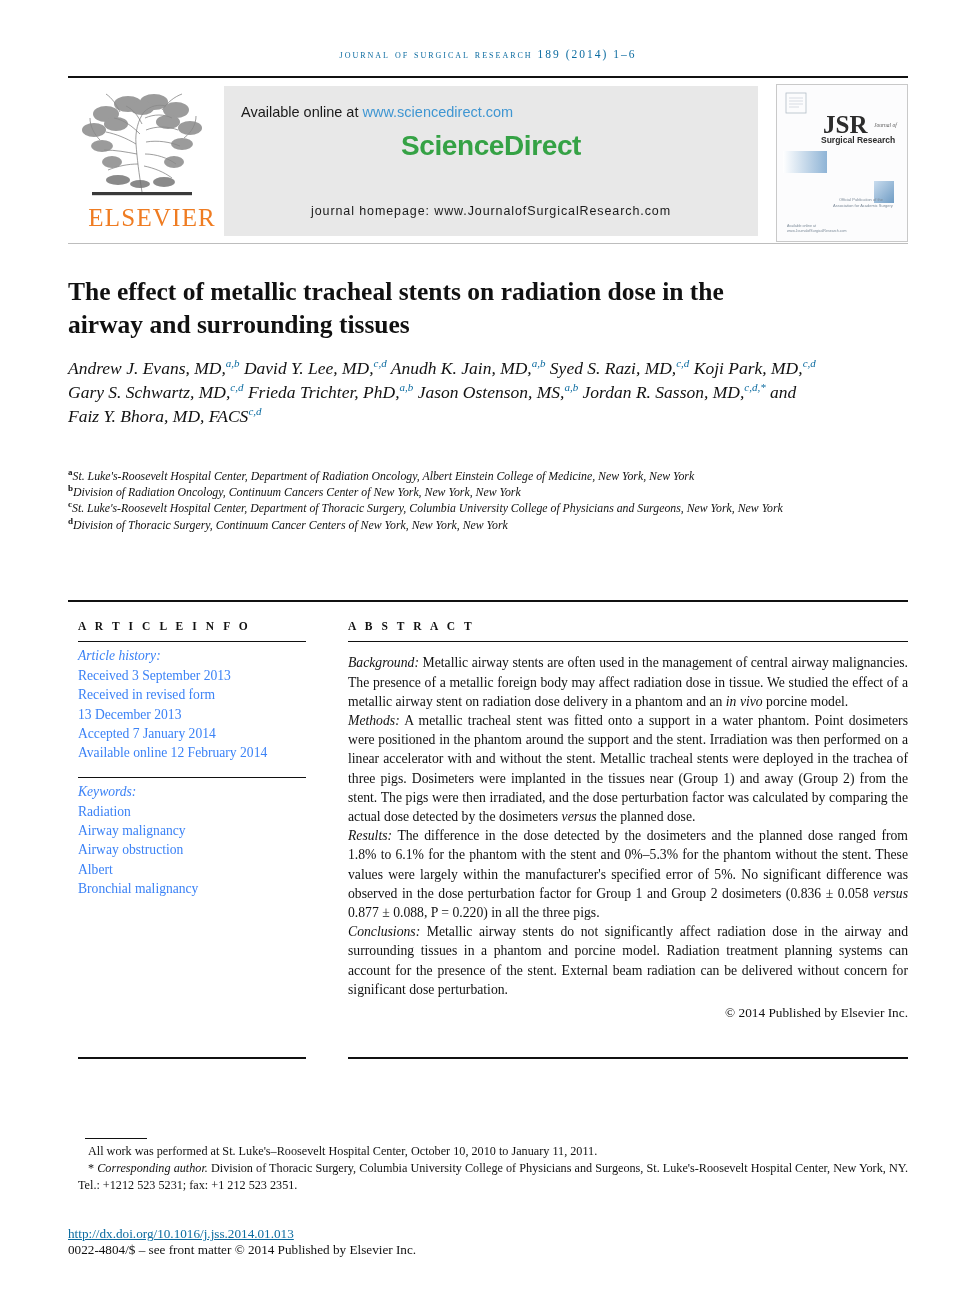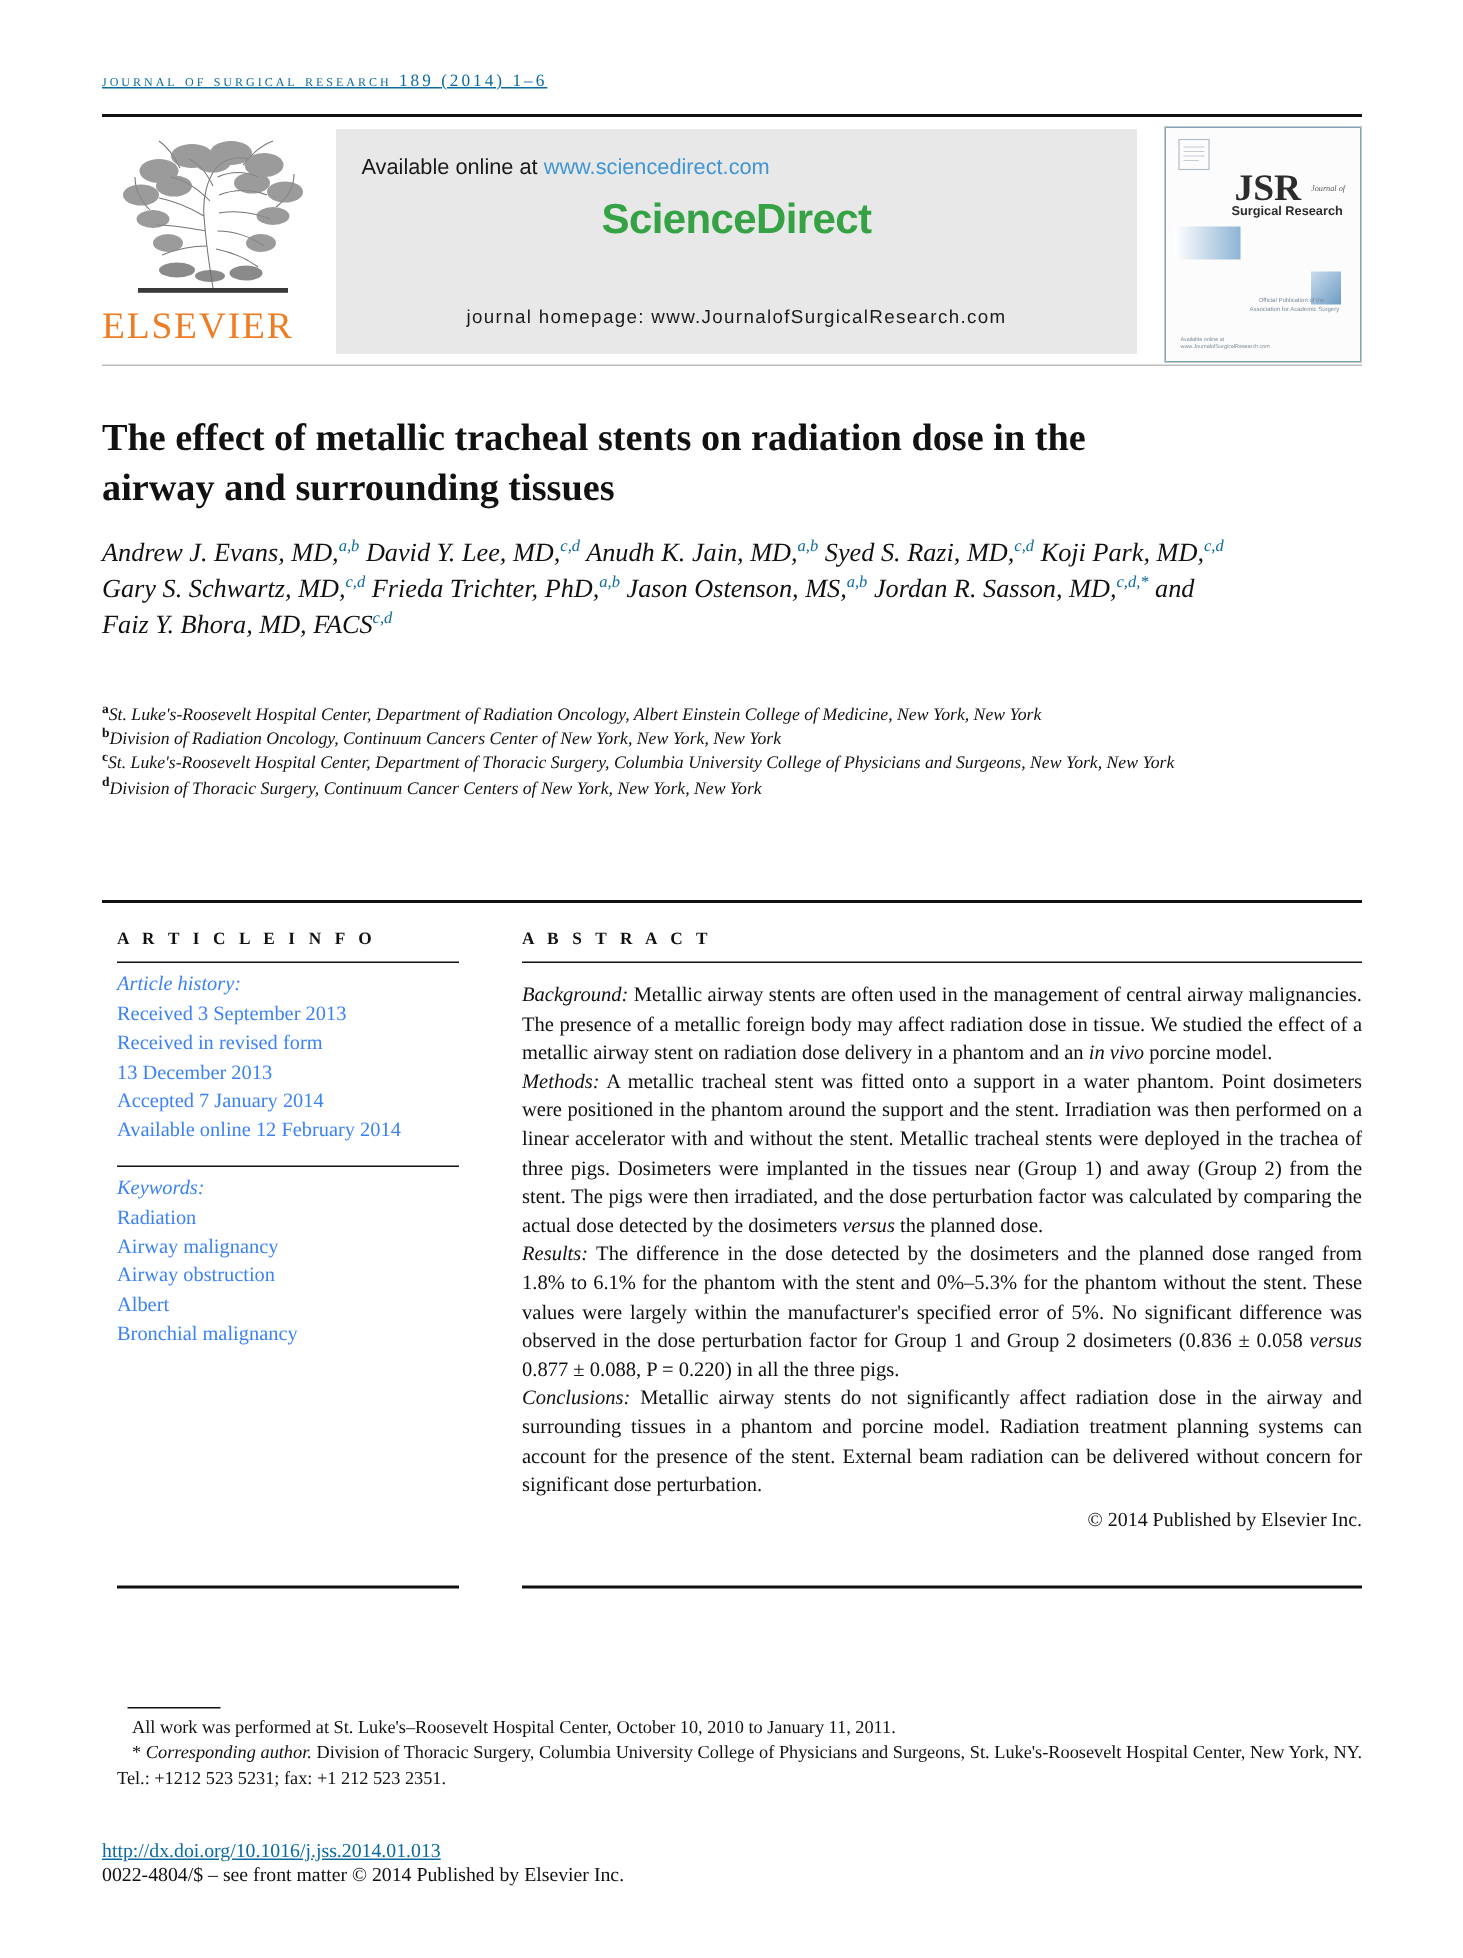--- a/index.html
+++ b/index.html
@@ -20,28 +20,28 @@
     left: 0; top: 0;
     width: 975px;
     height: 1305px;
   }
 
   
   .running-head {
     position: absolute;
     left: 68px; top: 48px;
     width: 840px;
+    text-align: center;
     color: #0b6ba0;
     font-family: "Liberation Serif", serif;
     font-size: 11.5px;
     letter-spacing: 2.0px;
     font-variant: small-caps;
     text-transform: lowercase;
     white-space: nowrap;
-    text-decoration: underline;
   }
   .rule-top {
     position: absolute;
     left: 68px; top: 76px;
     width: 840px;
     height: 2px;
     background: #111;
   }
 
   
@@ -58,21 +58,21 @@
   }
   .tree-wrap {
     position: absolute;
     left: 8px; top: 4px;
     width: 132px; height: 116px;
   }
   .elsevier-word {
     position: absolute;
     left: 0; top: 120px;
     width: 148px;
-    text-align: left;
+    text-align: right;
     color: #ef7c22;
     font-family: "Liberation Serif", serif;
     font-size: 25px;
     letter-spacing: 1.2px;
   }
   .sd-banner {
     position: absolute;
     left: 156px; top: 2px;
     width: 534px; height: 150px;
     background: #e8e8e8;

